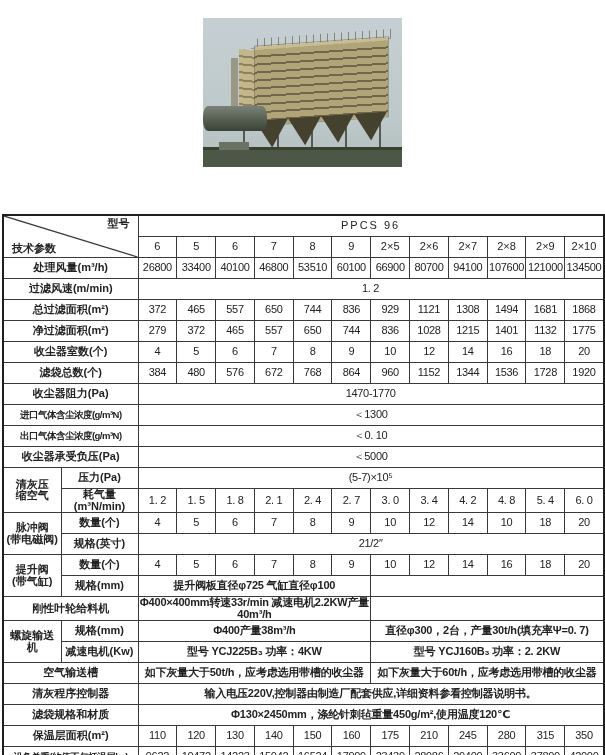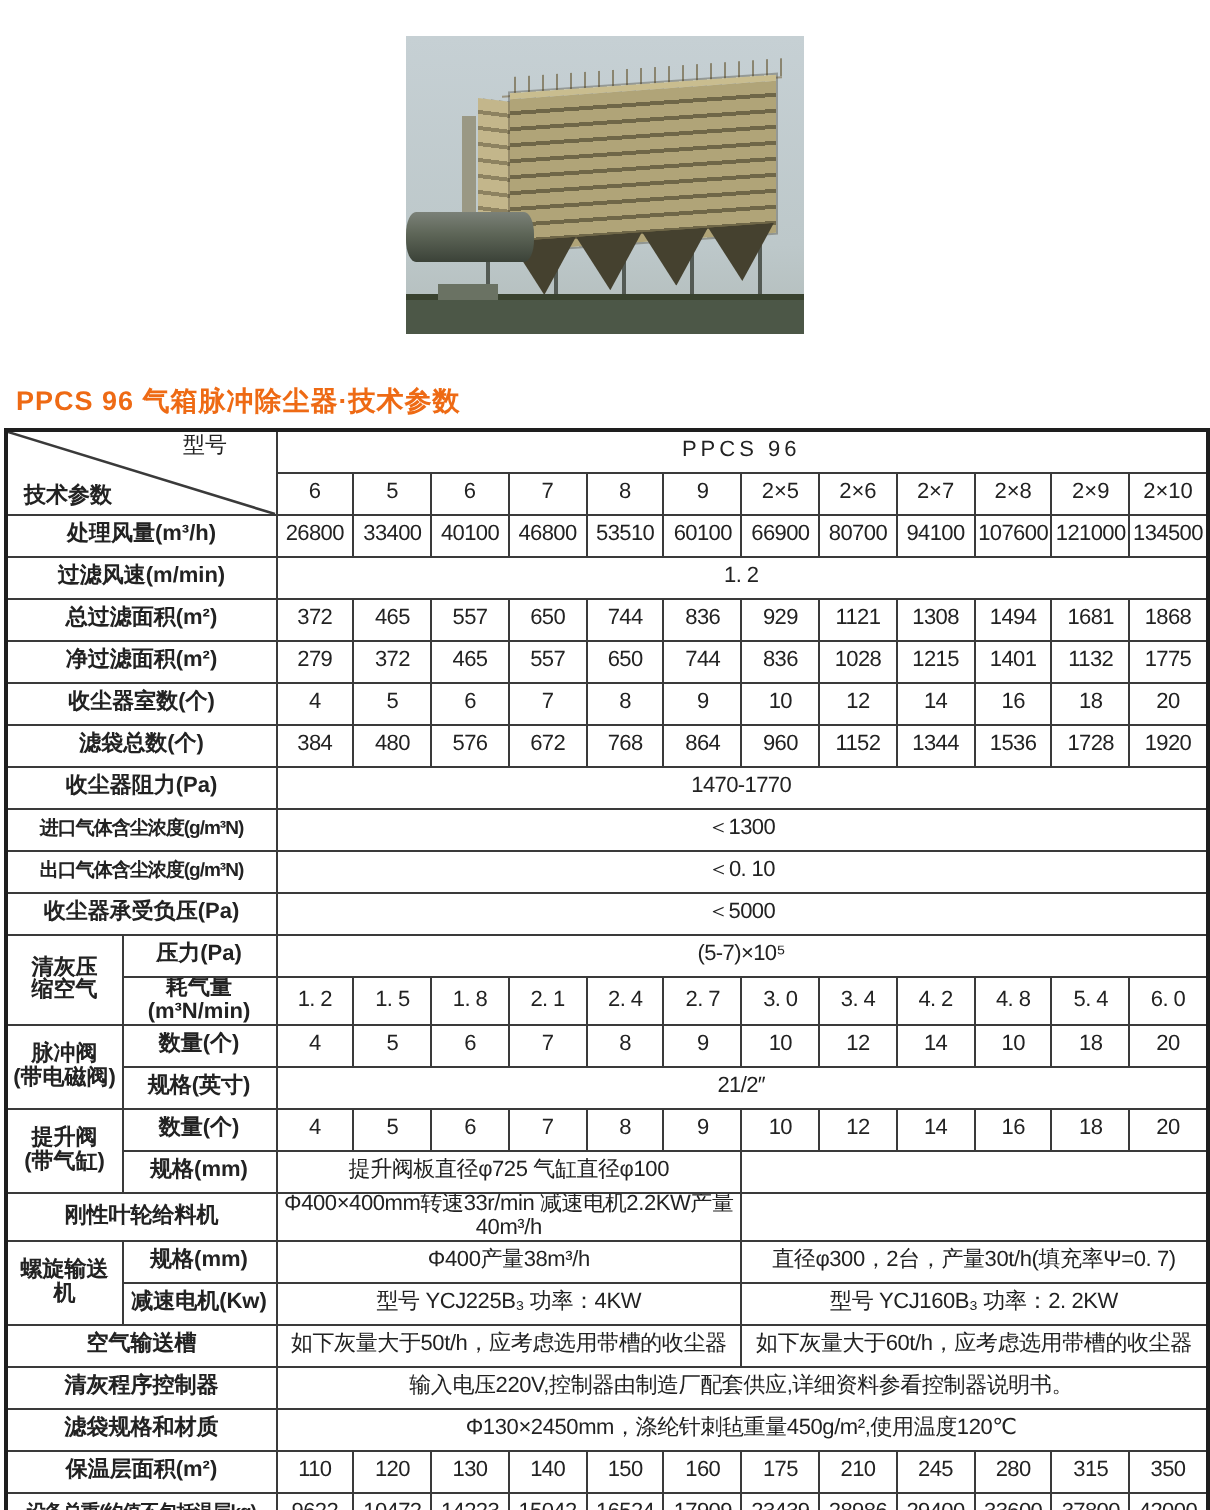--- a/index.html
+++ b/index.html
@@ -38,24 +38,24 @@
   table.spec{position:absolute;left:2px;top:214px;width:601px;border-collapse:collapse;
              table-layout:fixed;border:2px solid #1e1e1e;}
   table.spec td{border:1px solid #3a3a3a;text-align:center;vertical-align:middle;
                 padding:0 1px;height:20px;font-size:11px;line-height:1.05;overflow:hidden;}
   td.series{font-size:12px;letter-spacing:2px;margin-top:16px;}
   td.model{font-size:11px;}
   td.lbl{font-weight:bold;font-size:10.5px;}
   td.lbl.tiny{font-size:9.5px;letter-spacing:-0.5px;}
   td.grp{font-weight:bold;font-size:10.5px;white-space:pre-line;}
   td.num{font-size:10.5px;letter-spacing:-0.3px;}
-  td.txt{font-weight:normal;font-size:10px;letter-spacing:-0.2px;margin-top:48px;}
+  td.txt{font-weight:bold;font-size:10px;letter-spacing:-0.2px;margin-top:48px;}
   td.corner{position:relative;padding:0;}
   .diag{position:absolute;left:0;top:0;width:100%;height:100%;}
-  .c-tr{position:absolute;right:24px;top:2px;font-weight:normal;font-size:11px;text-align:right;}
+  .c-tr{position:absolute;right:8px;top:2px;font-weight:bold;font-size:11px;text-align:right;}
   .c-bl{position:absolute;left:8px;bottom:2px;font-weight:bold;font-size:11px;margin-top:32px;}
 </style>
 </head>
 <body>
 
 <div class="page">
 
   <div class="photo">
     <div class="ph-stack"></div>
     <div class="ph-rail"></div>
@@ -65,21 +65,20 @@
     <div class="ph-hoppers">
       <div class="hop" style="left:0"></div>
       <div class="hop" style="left:33px"></div>
       <div class="hop" style="left:66px"></div>
       <div class="hop" style="left:99px"></div>
     </div>
     <div class="ph-duct"></div>
     <div class="ph-ground"></div>
   </div>
 
-  <div class="title">PPCS 96  气箱脉冲除尘器·技术参数</div>
 
   <table class="spec">
     <colgroup>
       <col style="width:58px">
         <col style="width:77px">
       <col style="width:38.8px">
         <col style="width:38.8px">
         <col style="width:38.8px">
       <col style="width:38.8px">
         <col style="width:38.8px">

